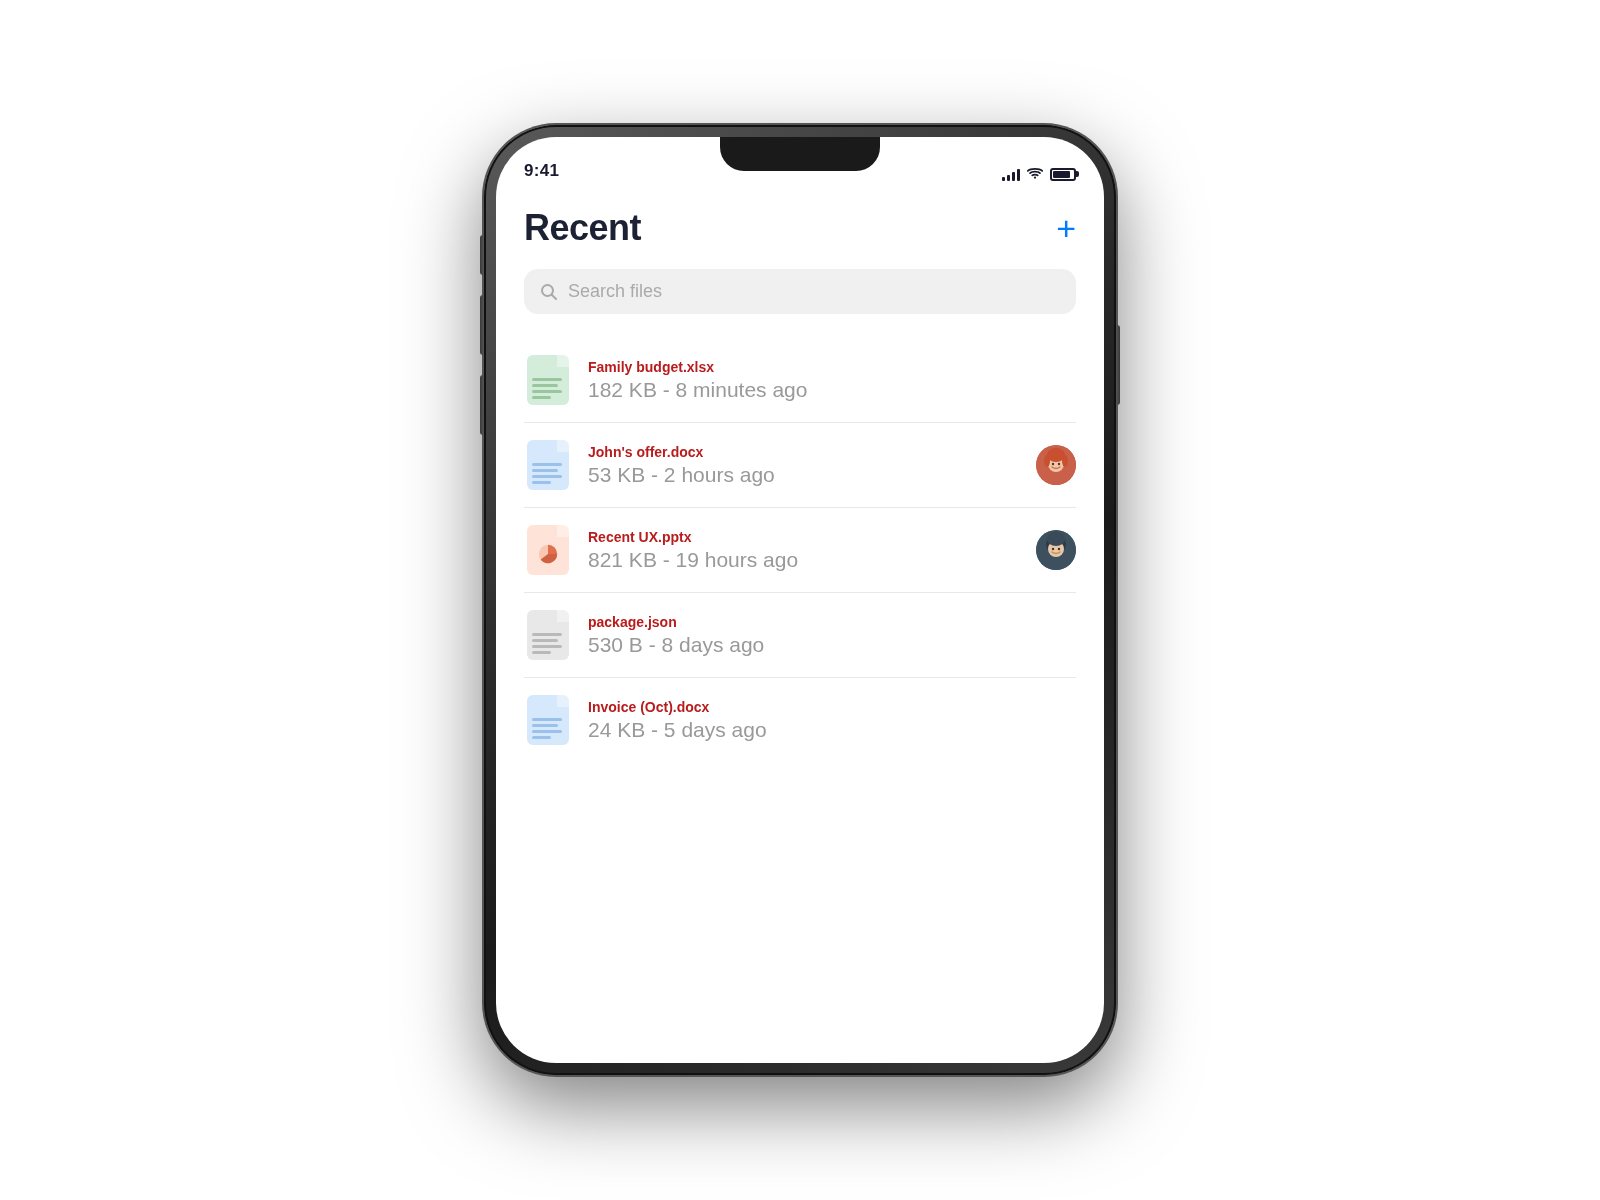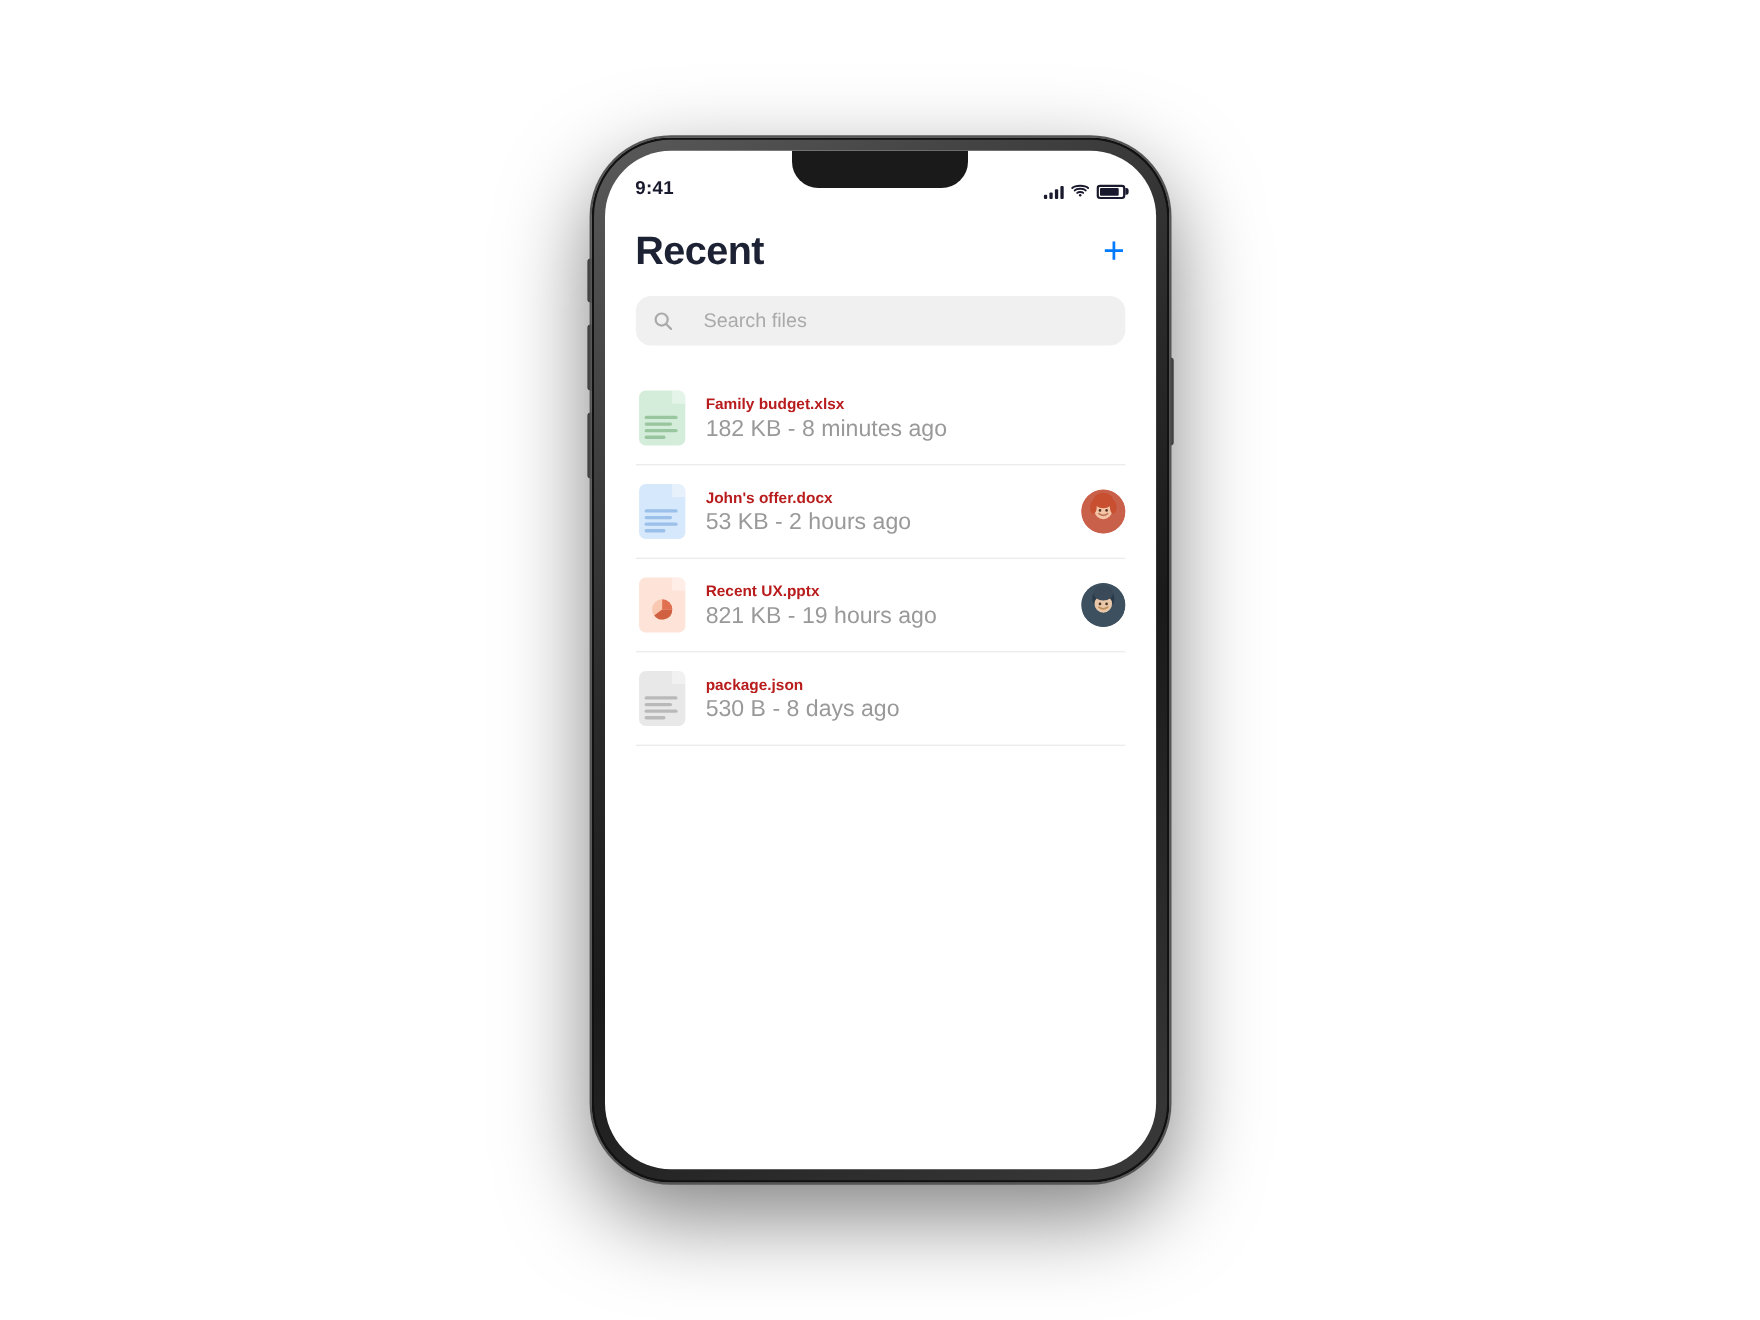--- a/index.html
+++ b/index.html
@@ -9,21 +9,21 @@
       display: flex;
       justify-content: center;
       align-items: center;
       width: 1600px;
       height: 1200px;
       font-family: -apple-system, BlinkMacSystemFont, 'SF Pro Display', 'Helvetica Neue', sans-serif;
     }
 
     .phone-wrapper {
       position: relative;
-      width: 525px;
+      width: 632px;
       height: 950px;
     }
 
     
     .phone-shell {
       position: absolute;
       top: 0; left: 0; right: 0; bottom: 0;
       background: linear-gradient(145deg, #5a5a5a, #2a2a2a 40%, #1a1a1a 60%, #3a3a3a);
       border-radius: 72px;
       box-shadow:
@@ -200,21 +200,21 @@
     }
 
     
     .search-container {
       background: #f0f0f0;
       border-radius: 14px;
       display: flex;
       align-items: center;
       padding: 12px 16px;
       margin-bottom: 24px;
-      gap: 28px;
+      gap: 10px;
     }
 
     .search-icon-svg {
       width: 18px;
       height: 18px;
       flex-shrink: 0;
     }
 
     .search-placeholder {
       font-size: 18px;
@@ -501,17 +501,33 @@
                 <div class="file-icon-line short" style="background: rgba(0,0,0,0.2);"></div>
               </div>
             </div>
           </div>
           <div class="file-info">
             <div class="file-name">package.json</div>
             <div class="file-meta">530 B - 8 days ago</div>
           </div>
         </div>
 
+        <div class="file-item" style="border-bottom: none;">
+          <div class="file-icon-wrap">
+            <div class="file-icon file-icon-docx-blue">
+              <div class="file-icon-lines">
+                <div class="file-icon-line long" style="background: rgba(21,101,192,0.3);"></div>
+                <div class="file-icon-line medium" style="background: rgba(21,101,192,0.3);"></div>
+                <div class="file-icon-line long" style="background: rgba(21,101,192,0.3);"></div>
+                <div class="file-icon-line short" style="background: rgba(21,101,192,0.3);"></div>
+              </div>
+            </div>
+          </div>
+          <div class="file-info">
+            <div class="file-name">Invoice (Oct).docx</div>
+            <div class="file-meta">24 KB - 5 days ago</div>
+          </div>
+        </div>
 
       </div>
     </div>
   </div>
 </div>
 
 </body></html>

